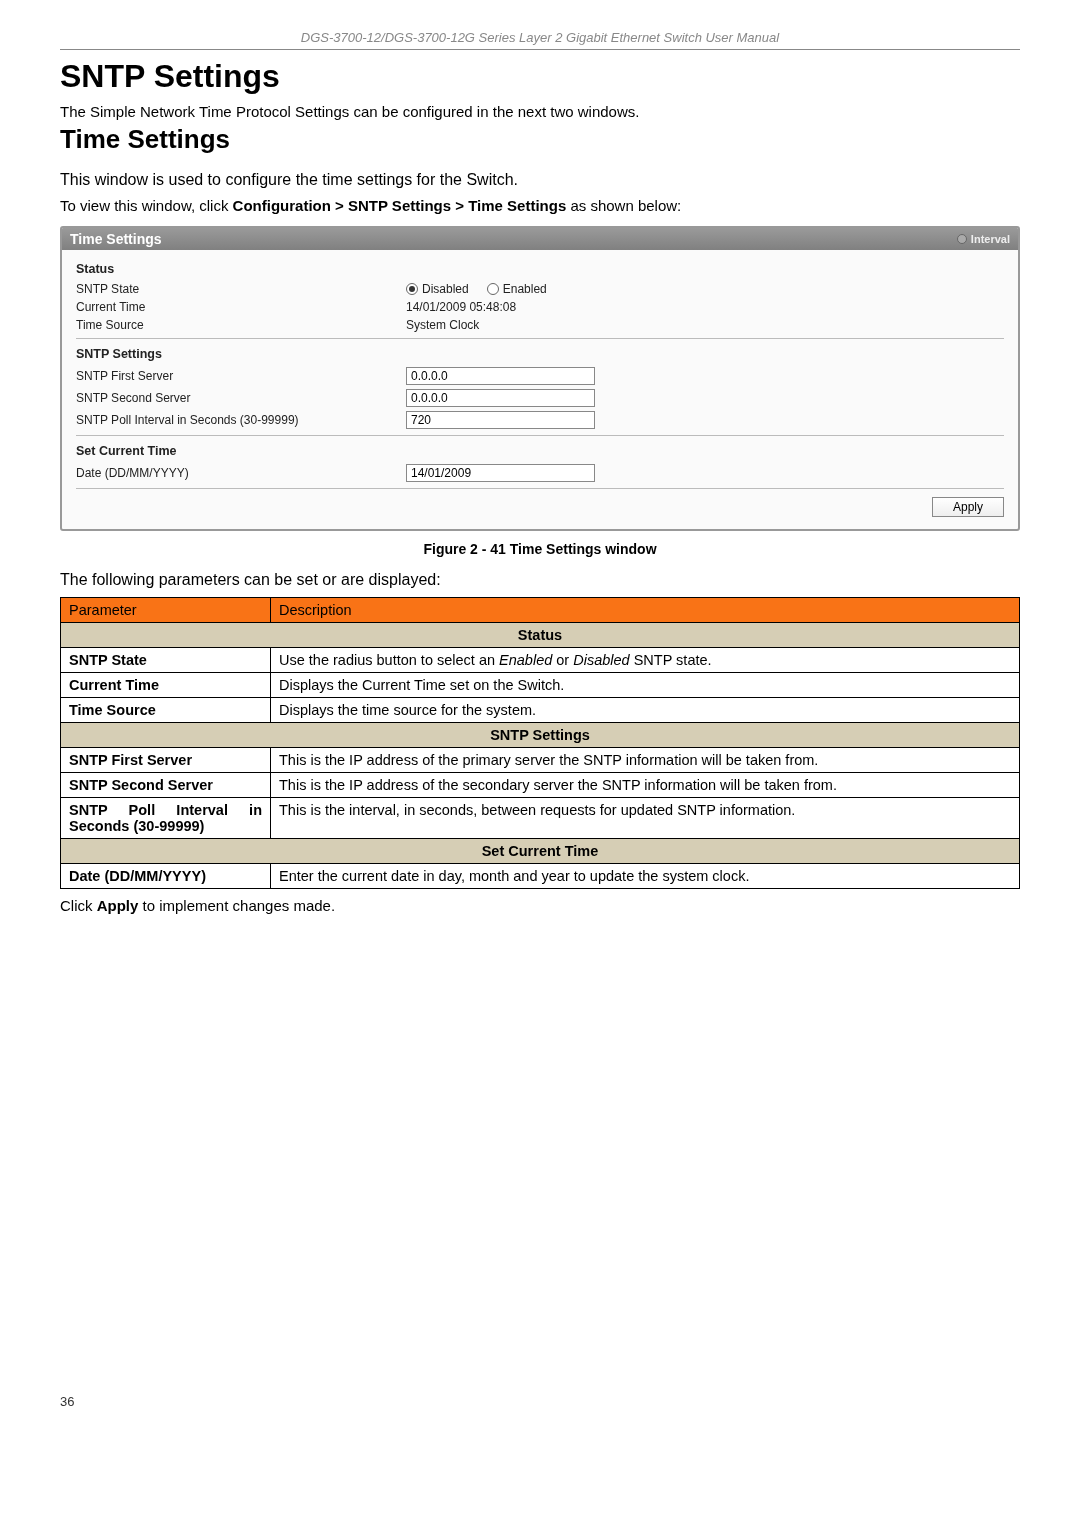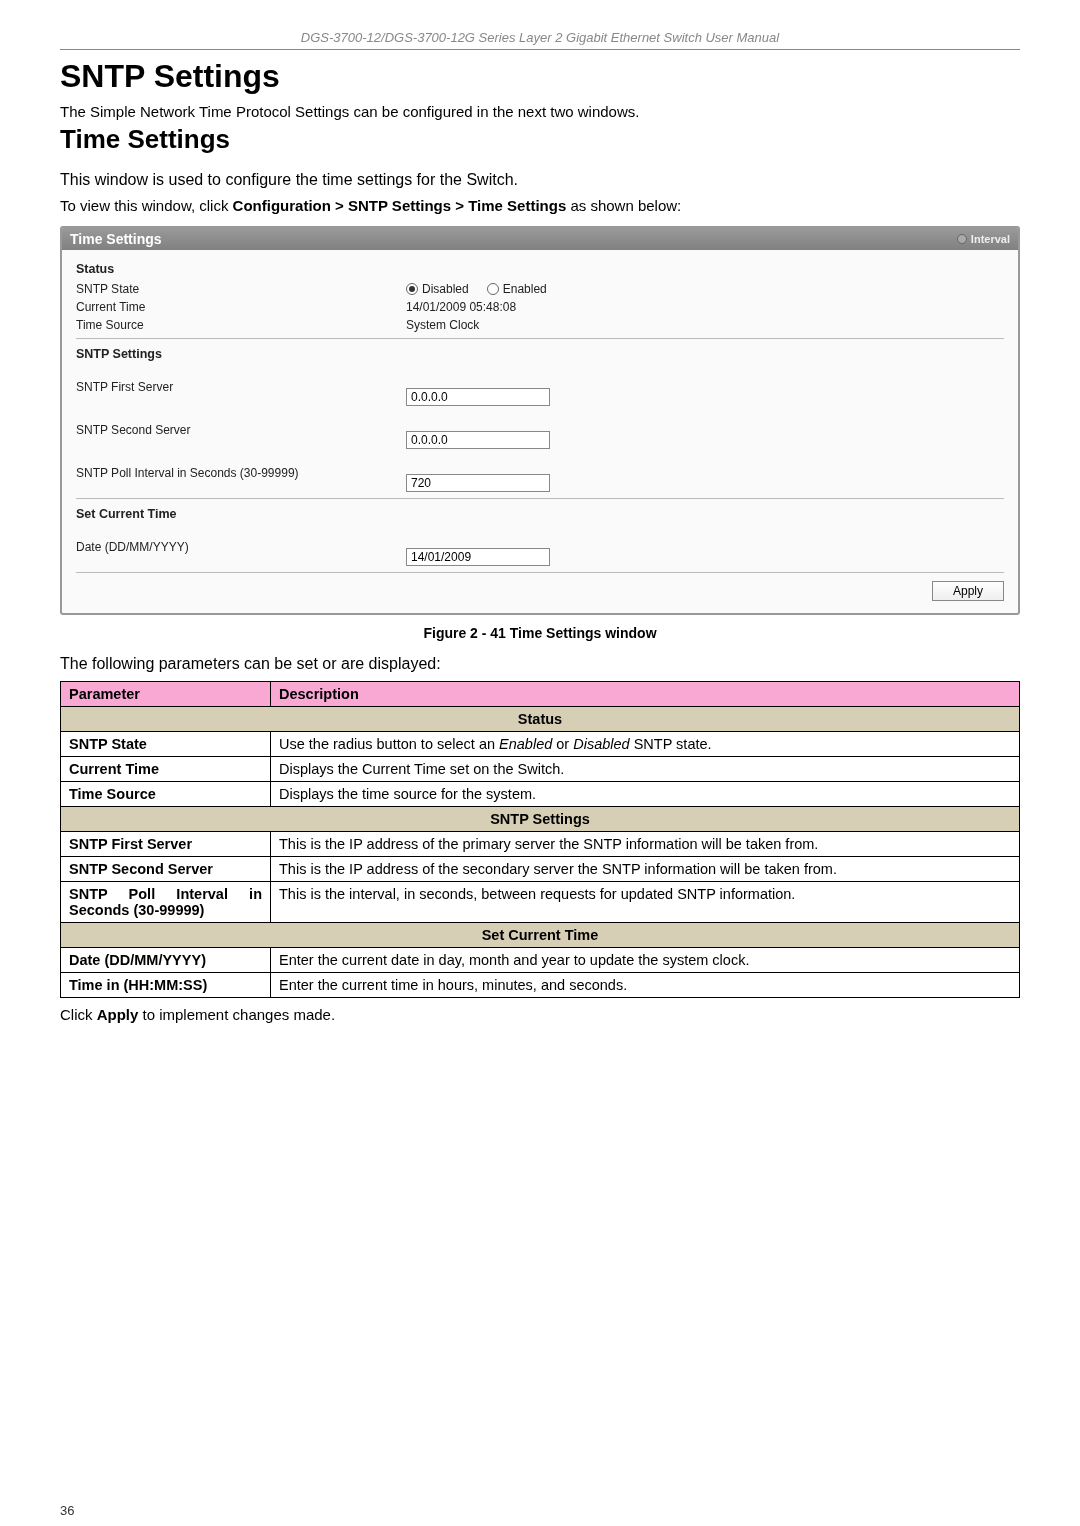--- a/index.html
+++ b/index.html
@@ -131,23 +131,22 @@
       width: 6px;
       height: 6px;
       background: #333;
       border-radius: 50%;
     }
     .ui-input {
       border: 1px solid #888;
       background: #fff;
       font-size: 12px;
       padding: 1px 4px;
-      width: 144px;
+      width: 189px;
       height: 18px;
-      margin-top: 21px;
     }
     hr.ui-divider {
       border: none;
       border-top: 1px solid #bbb;
       margin: 6px 0 8px 0;
     }
     .apply-row {
       text-align: right;
       margin-top: 6px;
     }
@@ -170,22 +169,22 @@
       font-size: 14.5px;
       margin-bottom: 8px;
     }
     .param-table th, .param-table td {
       border: 1px solid #000;
       padding: 4px 8px;
       text-align: left;
       vertical-align: top;
     }
     .param-table .header-row th {
-      background: #f9a8d4;
-      font-weight: bold;
+      background: #f97316;
+      font-weight: normal;
     }
     .param-table .section-row td {
       background: #d6ceb5;
       text-align: center;
       font-weight: bold;
     }
     .param-name {
       width: 210px;
       font-weight: bold;
     }
@@ -337,24 +336,20 @@
     <td class="param-name" style="text-align:justify;">SNTP Poll Interval in Seconds (30-99999)</td>
     <td>This is the interval, in seconds, between requests for updated SNTP information.</td>
   </tr>
   <tr class="section-row">
     <td colspan="2">Set Current Time</td>
   </tr>
   <tr>
     <td class="param-name">Date (DD/MM/YYYY)</td>
     <td>Enter the current date in day, month and year to update the system clock.</td>
   </tr>
-  <tr>
-    <td class="param-name">Time in (HH:MM:SS)</td>
-    <td>Enter the current time in hours, minutes, and seconds.</td>
-  </tr>
 </tbody>
   </table>
 
 <p class="apply-note">
   <span>Click </span><strong>Apply</strong><span> to implement changes made.</span>
 </p>
 
 <div class="page-number">36</div>
 
 </body></html>

